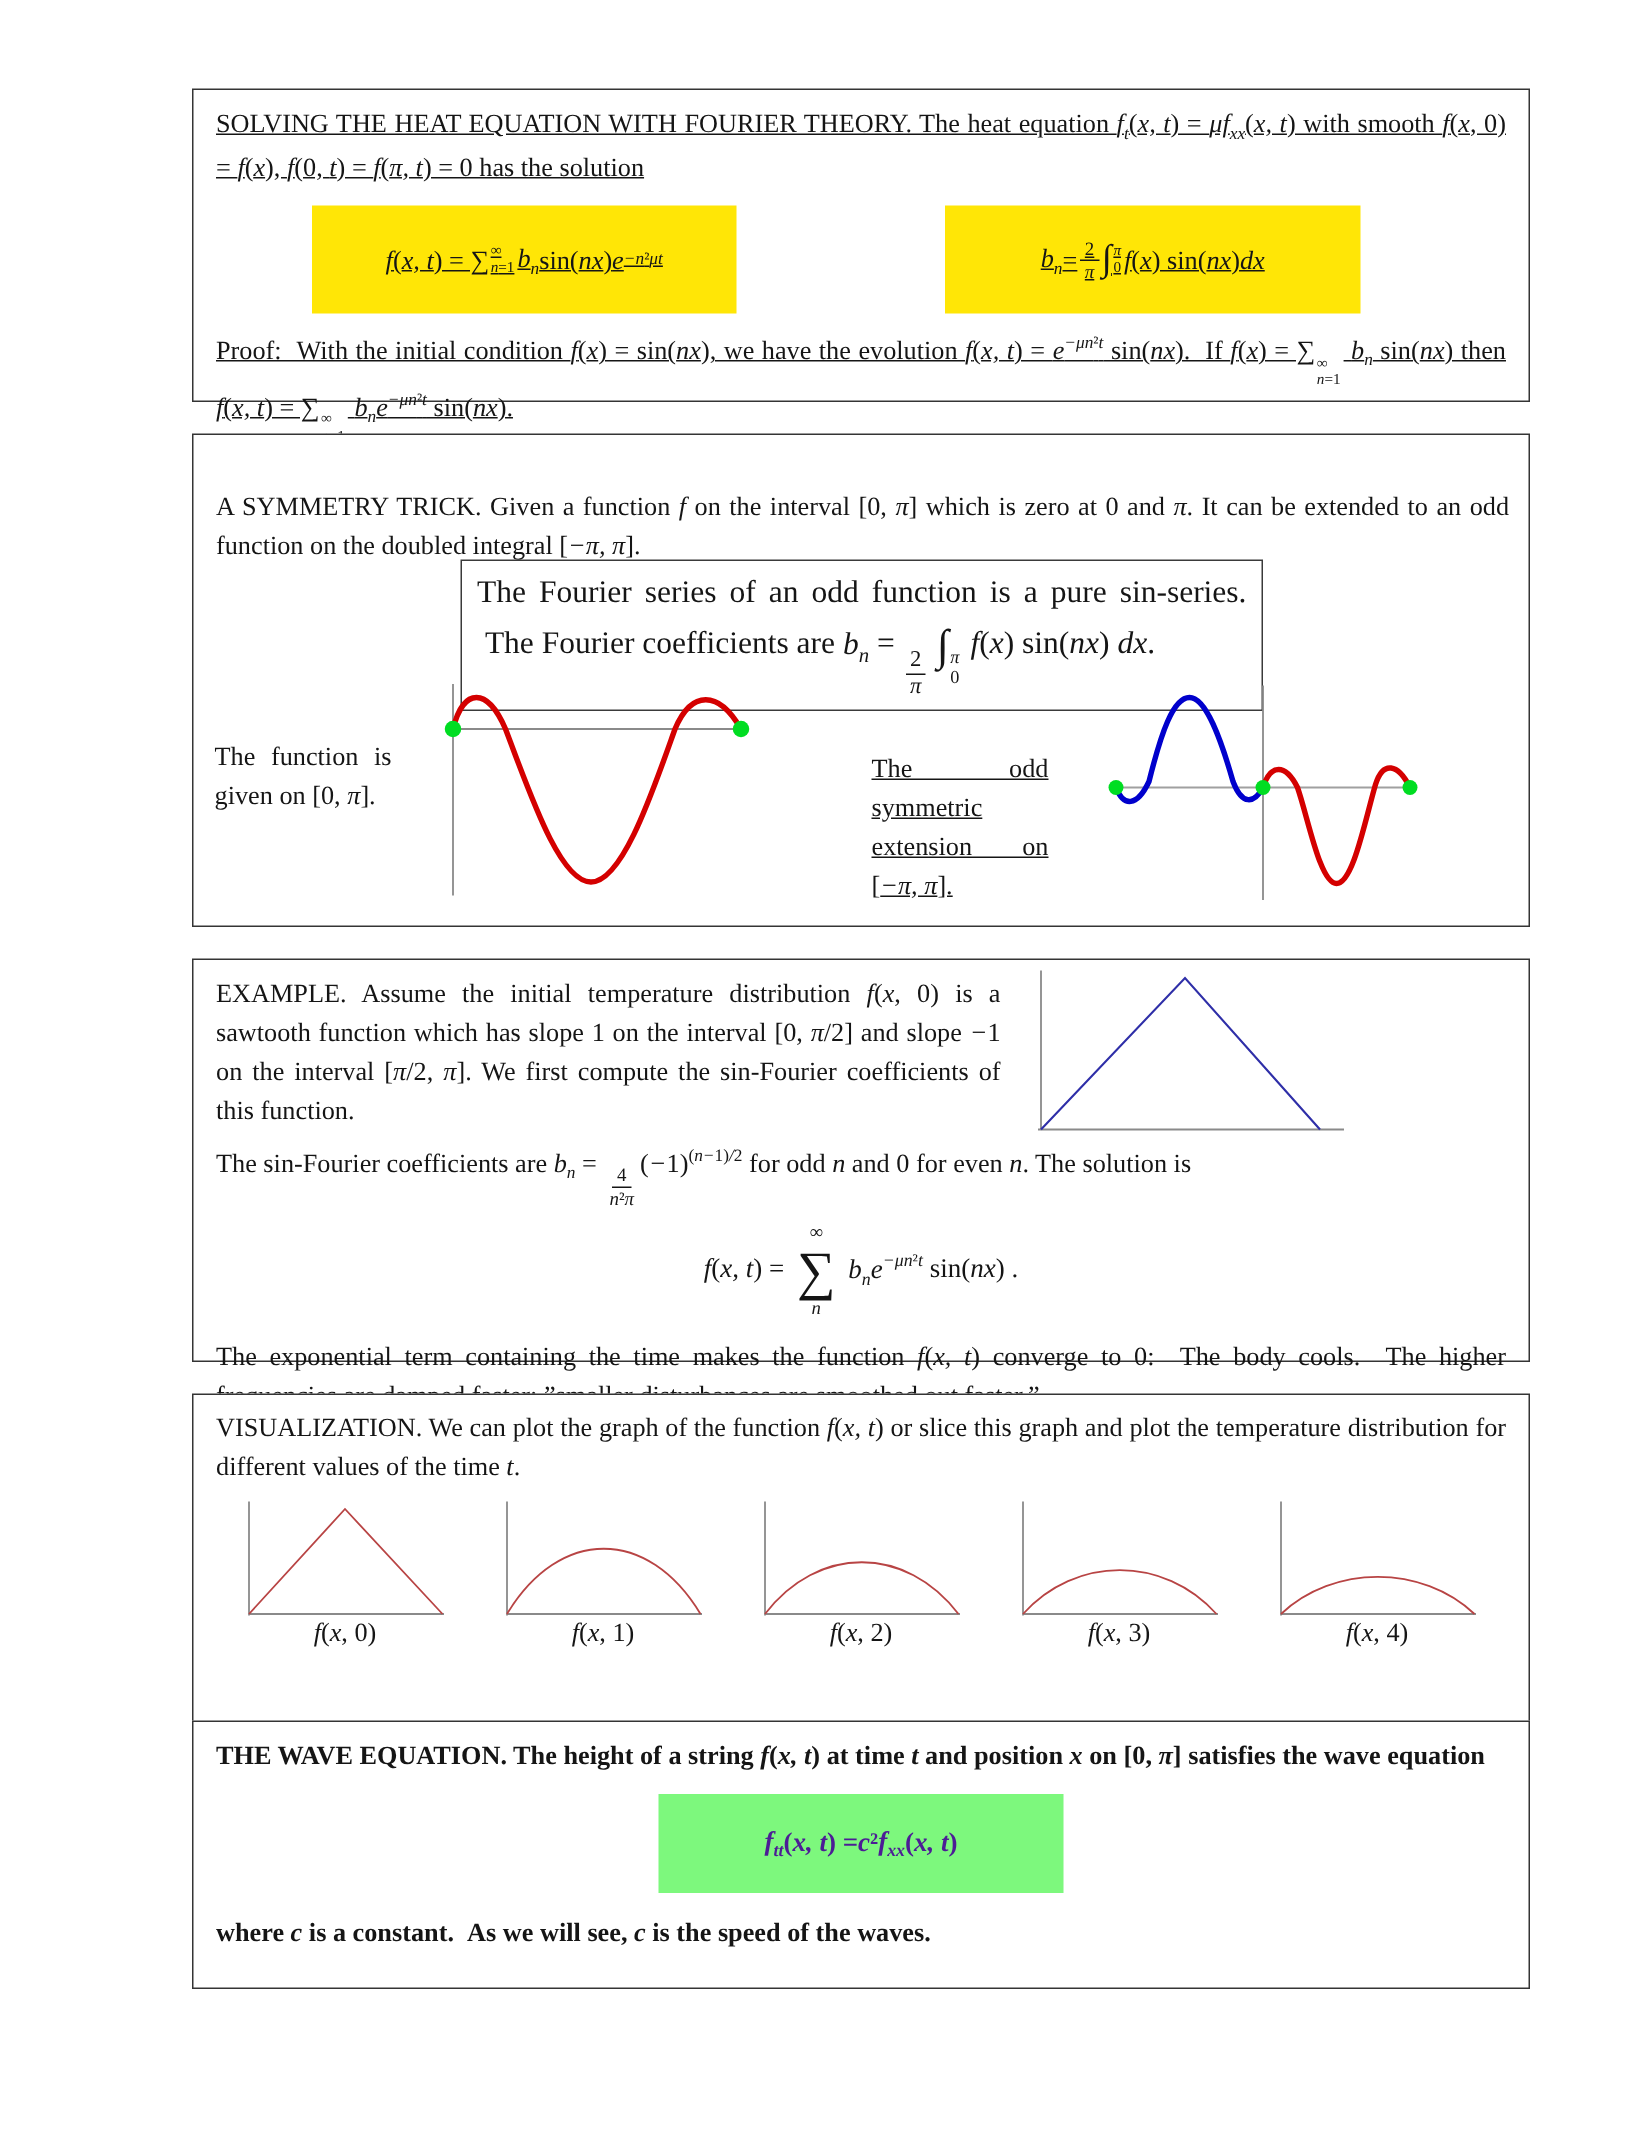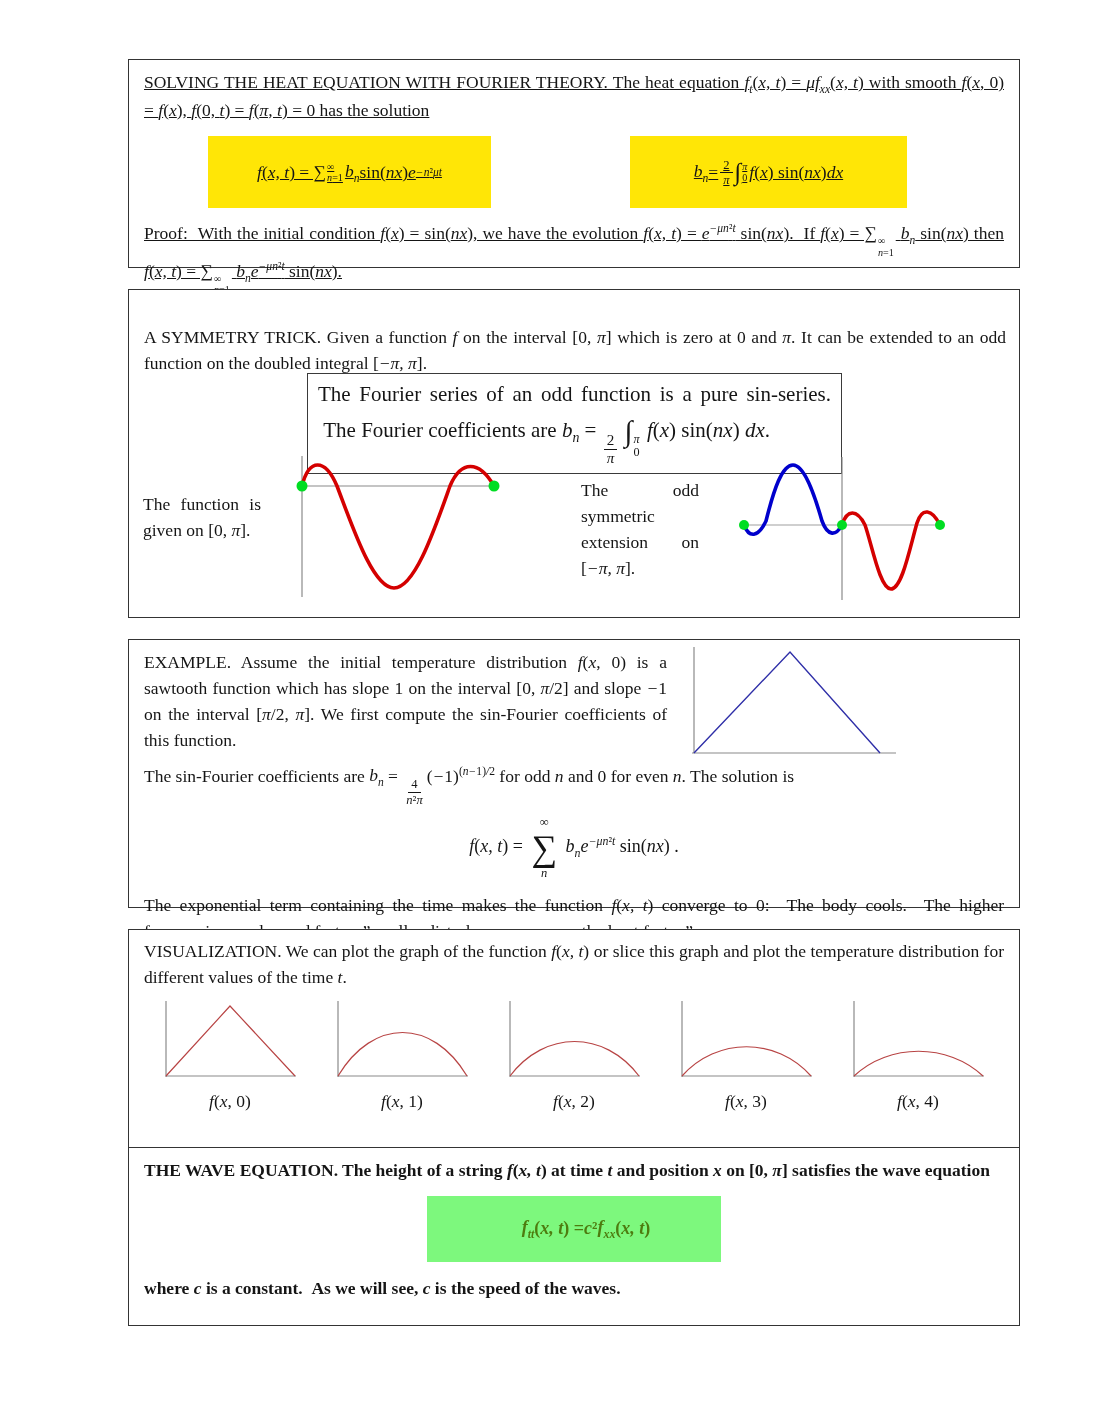--- a/index.html
+++ b/index.html
@@ -39,43 +39,43 @@
   .hl-sol{width:283px;}
   .hl-bn{width:277px;}
 
   
   .box-sym{top:289px;height:329px;}
   .sym-intro{position:absolute;left:15px;right:13px;top:7px;margin-top:28px;}
   .sym-inner{position:absolute;left:178px;top:83px;width:513px;
              border:1.4px solid #3a3a3a;padding:5px 10px;
              font-size:21px;line-height:1.48;text-align:justify;}
   .cap-left{position:absolute;left:14px;top:202px;width:118px;}
-  .cap-right{position:absolute;left:452px;top:188px;width:118px;}
+  .cap-right{position:absolute;left:452px;top:210px;width:118px;text-decoration:underline;}
   .plot-left{position:absolute;left:164px;top:160px;}
   .plot-right{position:absolute;left:607px;top:161px;}
 
   
   .box-ex{top:639px;height:269px;padding:10px 15px;}
   .ex-para{width:523px;}
   .tri-svg{position:absolute;left:560px;top:5px;}
   .ex-line2{margin-top:9px;}
   .ex-display{margin:8px 0 0;text-align:center;font-size:18px;}
   .ex-final{margin-top:12px;}
 
   
   .box-viz{top:929px;height:249px;padding:9px 15px;}
   .viz-row{display:flex;margin-top:9px;}
   .viz-cell{width:172.4px;display:flex;flex-direction:column;align-items:center;}
-  .viz-label{margin-top:13px;font-size:17.5px;}
+  .viz-label{font-size:17.5px;}
 
   
   .box-wave{top:1147px;height:179px;padding:10px 15px;font-weight:bold;}
   .wave-hl{width:270px;height:66px;margin:12px auto 0;background:#7DF87D;
            display:flex;align-items:center;justify-content:center;
-           font-size:18px;color:#4d7c0f;padding-left:24px;}
+           font-size:18px;color:#4c1d95;}
   .wave-final{margin-top:14px;}
 </style>
 </head>
 <body>
 
 <section class="box box-heat">
   <p class="para">SOLVING THE HEAT EQUATION WITH FOURIER THEORY. The heat equation <i>f<sub>t</sub></i>(<i>x, t</i>) = <i>μf<sub>xx</sub></i>(<i>x, t</i>) with smooth <i>f</i>(<i>x</i>, 0) = <i>f</i>(<i>x</i>), <i>f</i>(0, <i>t</i>) = <i>f</i>(<i>π, t</i>) = 0 has the solution</p>
   <div class="hl-row">
     <div class="hl hl-sol"><i>f</i>(<i>x, t</i>) = ∑<span class="stk">
           <span>∞</span>

